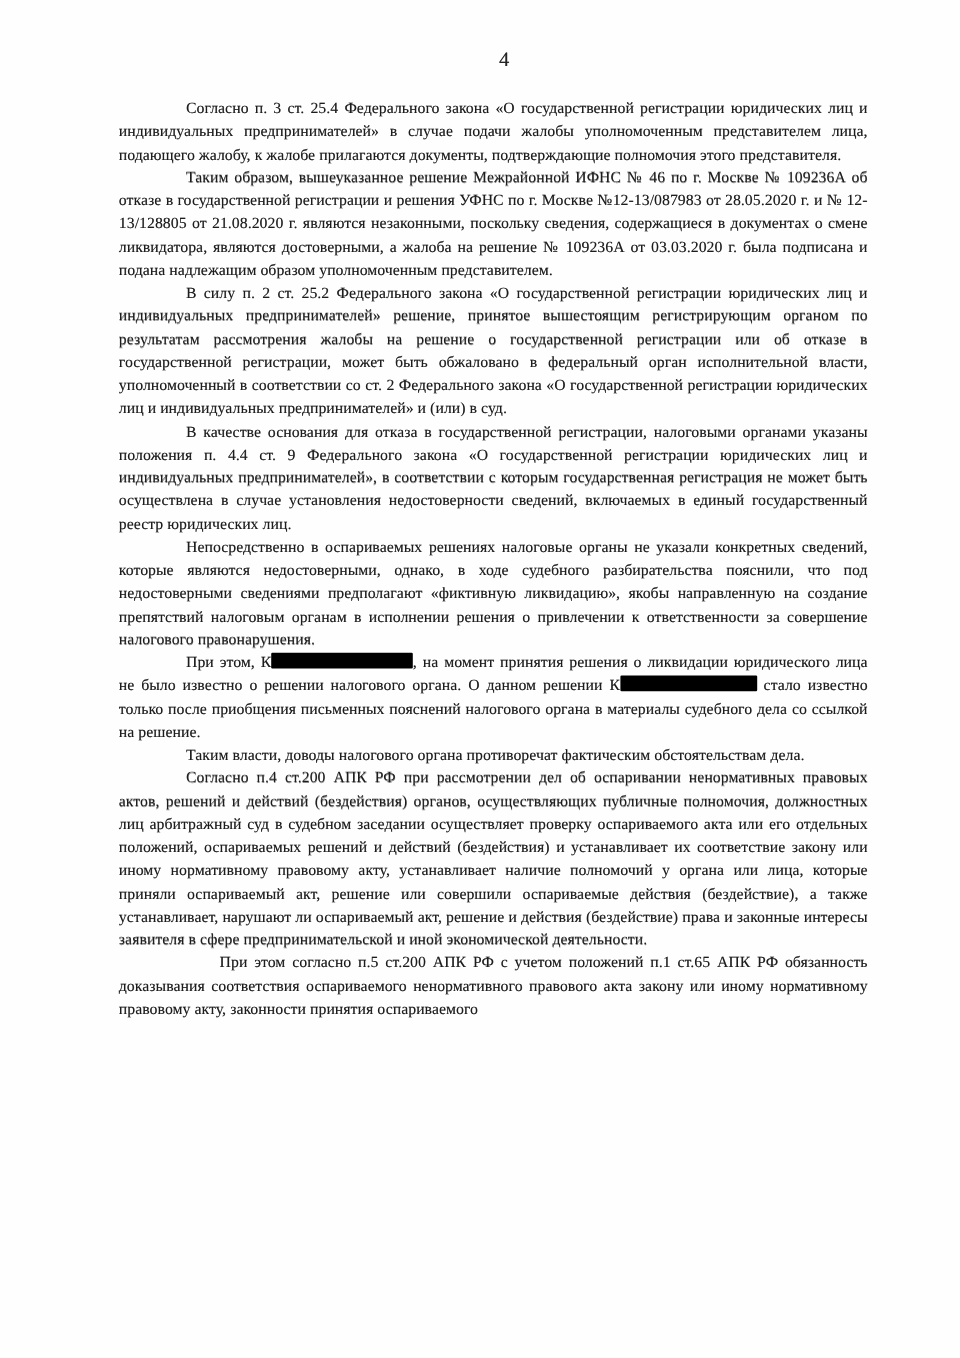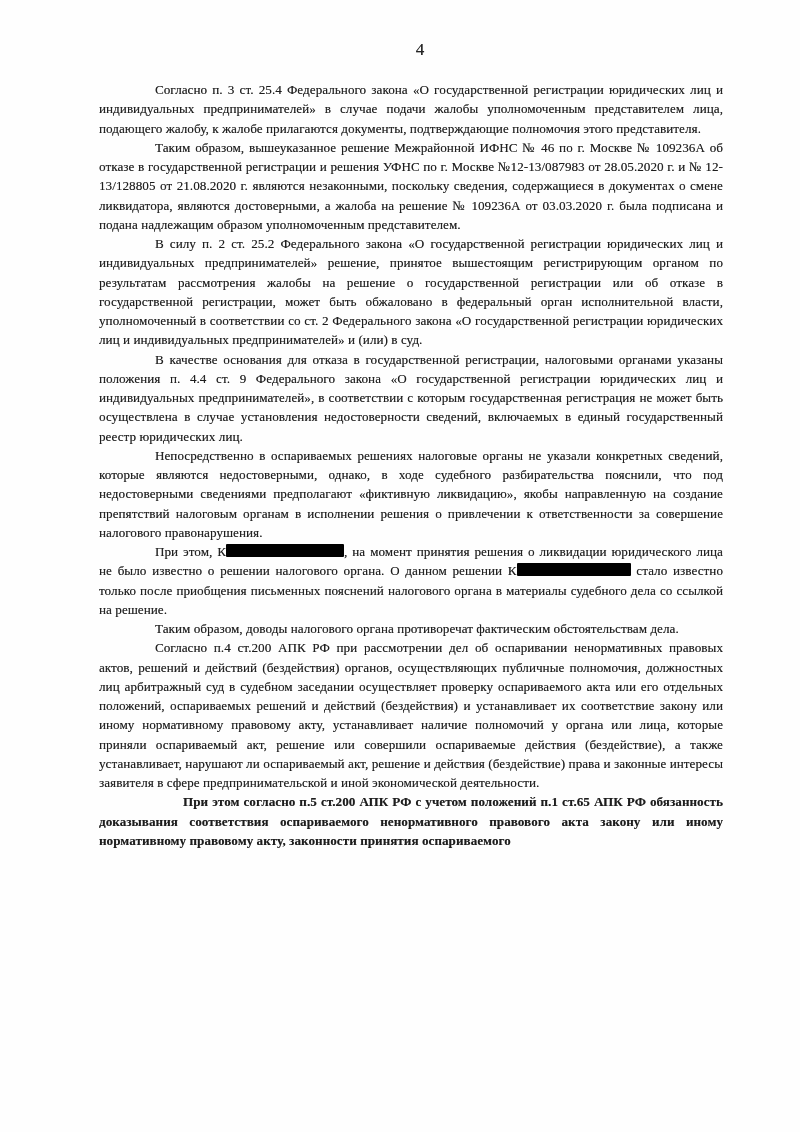--- a/index.html
+++ b/index.html
@@ -38,21 +38,20 @@
     text-shadow: 0.2px 0.2px 0.5px rgba(40,40,40,0.55);
     letter-spacing: 0.1px;
   }
   .body-text p {
     margin: 0;
     padding: 0;
     text-indent: 56px;
   }
   .body-text p.indent-wide {
     text-indent: 84px;
-    font-weight: bold;
   }
   .redaction {
     display: inline-block;
     background: #000000;
     height: 13px;
     margin-bottom: -1px;
     border-radius: 1px;
   }
 </style>
 </head>
@@ -60,17 +59,17 @@
 
 <div class="sheet">
   <div class="page-num">4</div>
   <div class="body-text">
       <p><span>Согласно п. 3 ст. 25.4 Федерального закона «О государственной регистрации юридических лиц и индивидуальных предпринимателей» в случае подачи жалобы уполномоченным представителем лица, подающего жалобу, к жалобе прилагаются документы, подтверждающие полномочия этого представителя.</span></p>
       <p><span>Таким образом, вышеуказанное решение Межрайонной ИФНС № 46 по г. Москве № 109236А об отказе в государственной регистрации и решения УФНС по г. Москве №12-13/087983 от 28.05.2020 г. и № 12-13/128805 от 21.08.2020 г. являются незаконными, поскольку сведения, содержащиеся в документах о смене ликвидатора, являются достоверными, а жалоба на решение № 109236А от 03.03.2020 г. была подписана и подана надлежащим образом уполномоченным представителем.</span></p>
       <p><span>В силу п. 2 ст. 25.2 Федерального закона «О государственной регистрации юридических лиц и индивидуальных предпринимателей» решение, принятое вышестоящим регистрирующим органом по результатам рассмотрения жалобы на решение о государственной регистрации или об отказе в государственной регистрации, может быть обжаловано в федеральный орган исполнительной власти, уполномоченный в соответствии со ст. 2 Федерального закона «О государственной регистрации юридических лиц и индивидуальных предпринимателей» и (или) в суд.</span></p>
       <p><span>В качестве основания для отказа в государственной регистрации, налоговыми органами указаны положения п. 4.4 ст. 9 Федерального закона «О государственной регистрации юридических лиц и индивидуальных предпринимателей», в соответствии с которым государственная регистрация не может быть осуществлена в случае установления недостоверности сведений, включаемых в единый государственный реестр юридических лиц.</span></p>
       <p><span>Непосредственно в оспариваемых решениях налоговые органы не указали конкретных сведений, которые являются недостоверными, однако, в ходе судебного разбирательства пояснили, что под недостоверными сведениями предполагают «фиктивную ликвидацию», якобы направленную на создание препятствий налоговым органам в исполнении решения о привлечении к ответственности за совершение налогового правонарушения.</span></p>
       <p><span>При этом, К</span><span class="redaction" style="width: 118px; background: rgb(0, 0, 0);"></span><span>, на момент принятия решения о ликвидации юридического лица не было известно о решении налогового органа. О данном решении К</span><span class="redaction" style="width: 114px; background: rgb(0, 0, 0);"></span><span> стало известно только после приобщения письменных пояснений налогового органа в материалы судебного дела со ссылкой на решение.</span></p>
-      <p><span>Таким образом, доводы налогового органа противоречат фактическим обстоятельствам дела.</span></p>
+      <p><span>Таким власти, доводы налогового органа противоречат фактическим обстоятельствам дела.</span></p>
       <p><span>Согласно п.4 ст.200 АПК РФ при рассмотрении дел об оспаривании ненормативных правовых актов, решений и действий (бездействия) органов, осуществляющих публичные полномочия, должностных лиц арбитражный суд в судебном заседании осуществляет проверку оспариваемого акта или его отдельных положений, оспариваемых решений и действий (бездействия) и устанавливает их соответствие закону или иному нормативному правовому акту, устанавливает наличие полномочий у органа или лица, которые приняли оспариваемый акт, решение или совершили оспариваемые действия (бездействие), а также устанавливает, нарушают ли оспариваемый акт, решение и действия (бездействие) права и законные интересы заявителя в сфере предпринимательской и иной экономической деятельности.</span></p>
       <p class="indent-wide"><span>При этом согласно п.5 ст.200 АПК РФ с учетом положений п.1 ст.65 АПК РФ обязанность доказывания соответствия оспариваемого ненормативного правового акта закону или иному нормативному правовому акту, законности принятия оспариваемого</span></p>
     </div>
 </div>
 
 </body></html>

